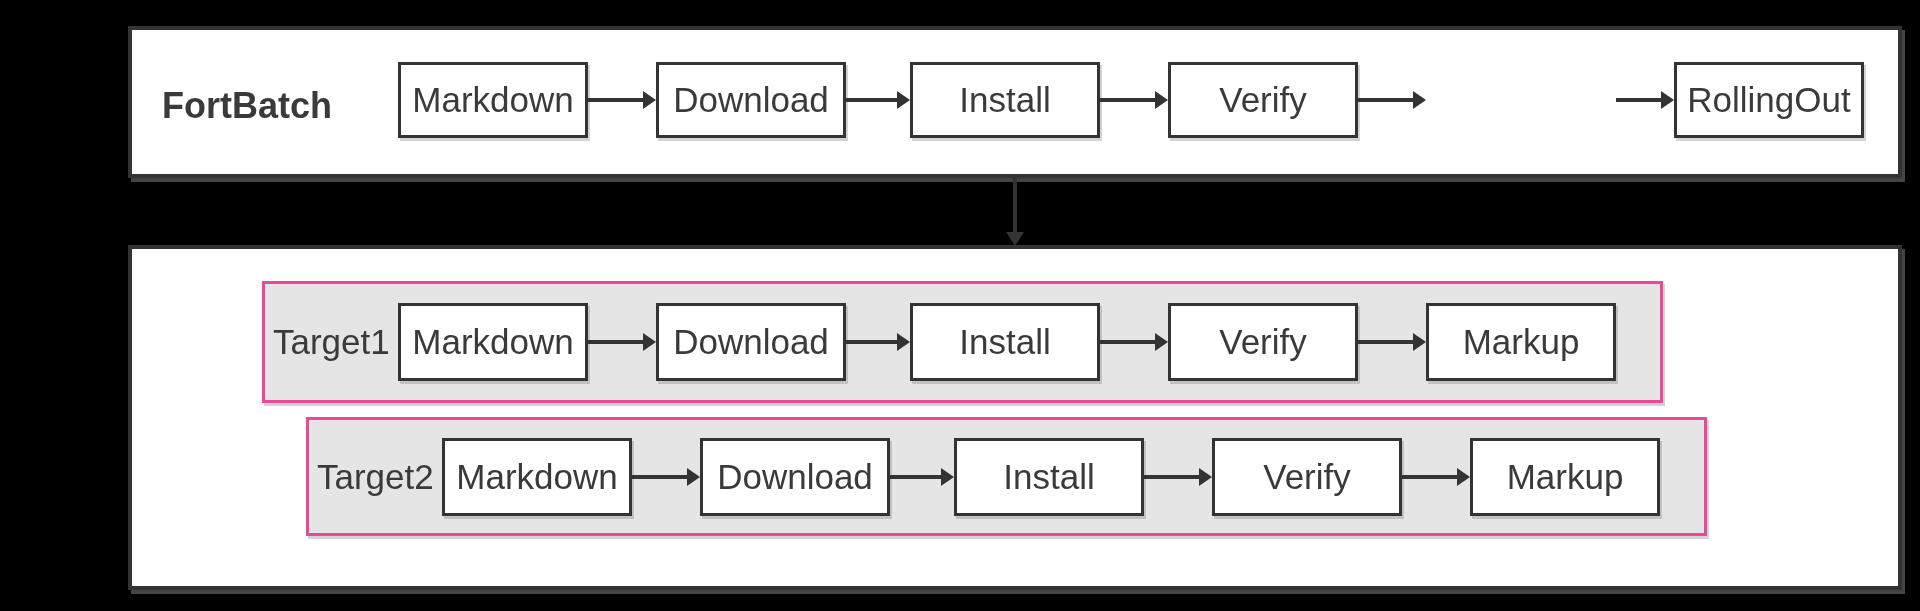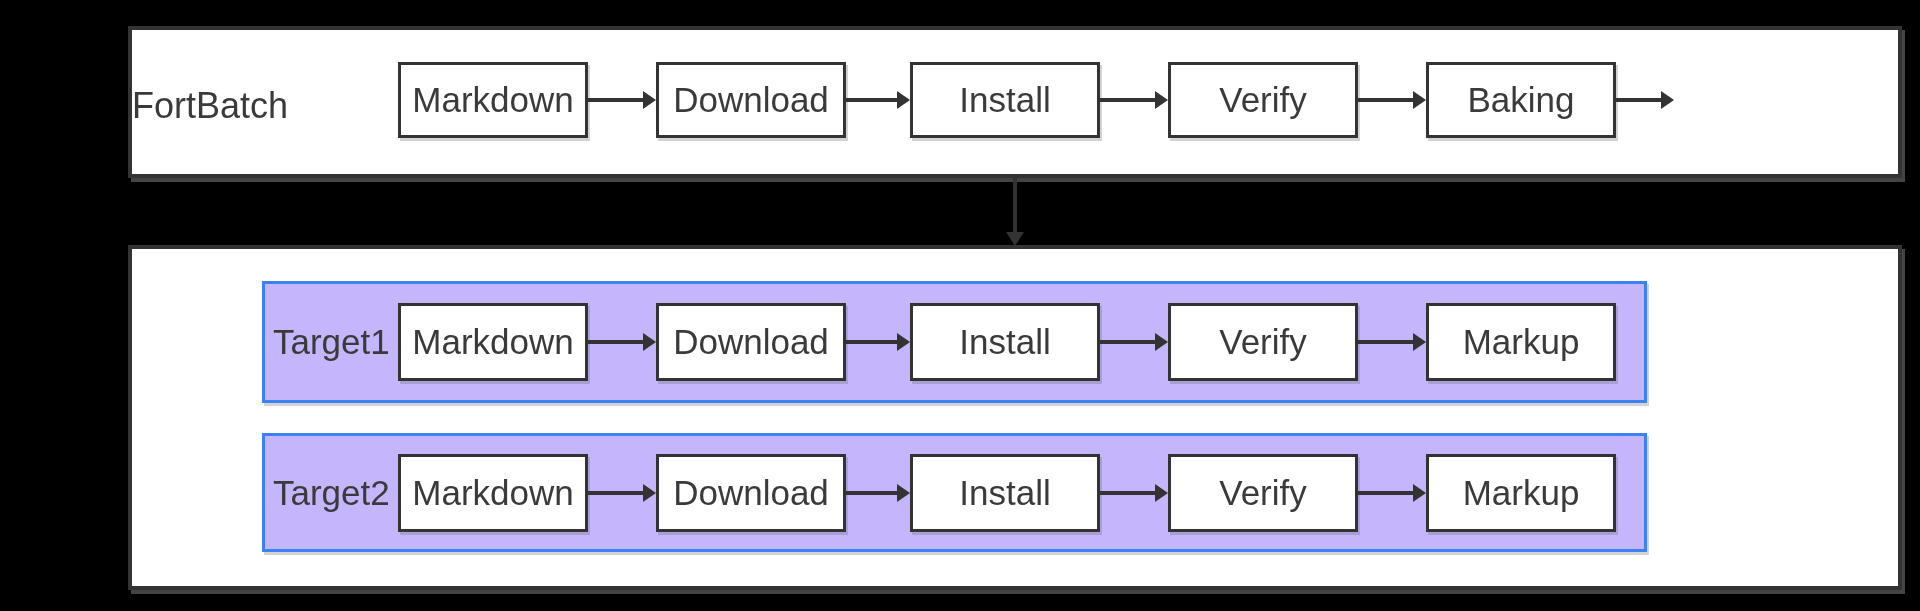--- a/index.html
+++ b/index.html
@@ -9,21 +9,21 @@
   }
   .panel{
     position:absolute;background:#fff;border:4px solid #333;
     box-shadow:3px 4px 0 rgba(150,150,150,.45);
   }
   #fortbatch-panel{left:128px;top:26px;width:1766px;height:144px;}
   #batch1-panel{left:128px;top:245px;width:1766px;height:337px;}
 
   .panel-title{
     position:absolute;left:0;top:52%;transform:translateY(-50%);
-    width:200px;text-align:left;line-height:41px;font-size:36px;white-space:nowrap;
+    width:200px;text-align:right;line-height:41px;font-size:36px;white-space:nowrap;font-weight:bold;
   }
   .node{
     position:absolute;background:#fff;border:3px solid #333;
     display:flex;align-items:center;justify-content:center;
     font-size:35px;white-space:nowrap;box-shadow:2px 3px 0 rgba(110,110,110,.30);
   }
   .top-node{top:32px;width:184px;height:70px;}
   .row-node{top:50%;transform:translateY(-50%);width:184px;height:72px;}
 
   .harrow{position:absolute;height:18px;}
@@ -39,25 +39,26 @@
 
   .varrow{position:absolute;left:1013px;top:178px;width:4px;height:68px;}
   .varrow .shaft{position:absolute;left:0;top:0;width:4px;height:54px;background:#333;}
   .varrow .head{
     position:absolute;left:-7px;top:54px;width:0;height:0;
     border-left:9px solid transparent;border-right:9px solid transparent;
     border-top:14px solid #333;
   }
 
   .target-box{
-    position:absolute;left:130px;width:1379px;background:#c4b5fd;border:3px solid #3b82f6;
+    position:absolute;left:130px;width:1379px;background:#e5e5e5;border:3px solid #ec4899;
     box-shadow:2px 3px 0 rgba(110,110,110,.30);
+    padding-left:16px;
   }
   #target1-box{top:32px;height:116px;}
-  #target2-box{top:184px;height:113px;}
+  #target2-box{top:168px;height:113px;margin-left:44px;}
   .target-label{
     position:absolute;left:8px;top:50%;transform:translateY(-50%);
     font-size:35px;white-space:nowrap;
   }
   .batch-label{position:absolute;left:13px;top:152px;font-size:37px;white-space:nowrap;}
 
   
   .tn0{left:266px}.tn1{left:524px}.tn2{left:778px}.tn3{left:1036px}.tn4{left:1294px}.tn5{left:1542px}
   .ta0{left:456px;width:68px;top:61px}.ta1{left:714px;width:64px;top:61px}
   .ta2{left:968px;width:68px;top:61px}.ta3{left:1226px;width:68px;top:61px}
@@ -77,22 +78,22 @@
       <div>FortBatch</div>
     </div>
     <div class="node top-node tn0">Markdown</div>
     <div class="harrow ta0"></div>
     <div class="node top-node tn1">Download</div>
     <div class="harrow ta1"></div>
     <div class="node top-node tn2">Install</div>
     <div class="harrow ta2"></div>
     <div class="node top-node tn3">Verify</div>
     <div class="harrow ta3"></div>
-    <div class="node top-node tn4">Baking</div>
     <div class="harrow ta4"></div>
+    <div class="node top-node tn5">RollingOut</div>
   </div>
 
   <div class="varrow">
     <span class="shaft"></span>
     <span class="head"></span>
   </div>
 
   <div class="panel" id="batch1-panel">
 
     <div class="target-box" id="target1-box">

